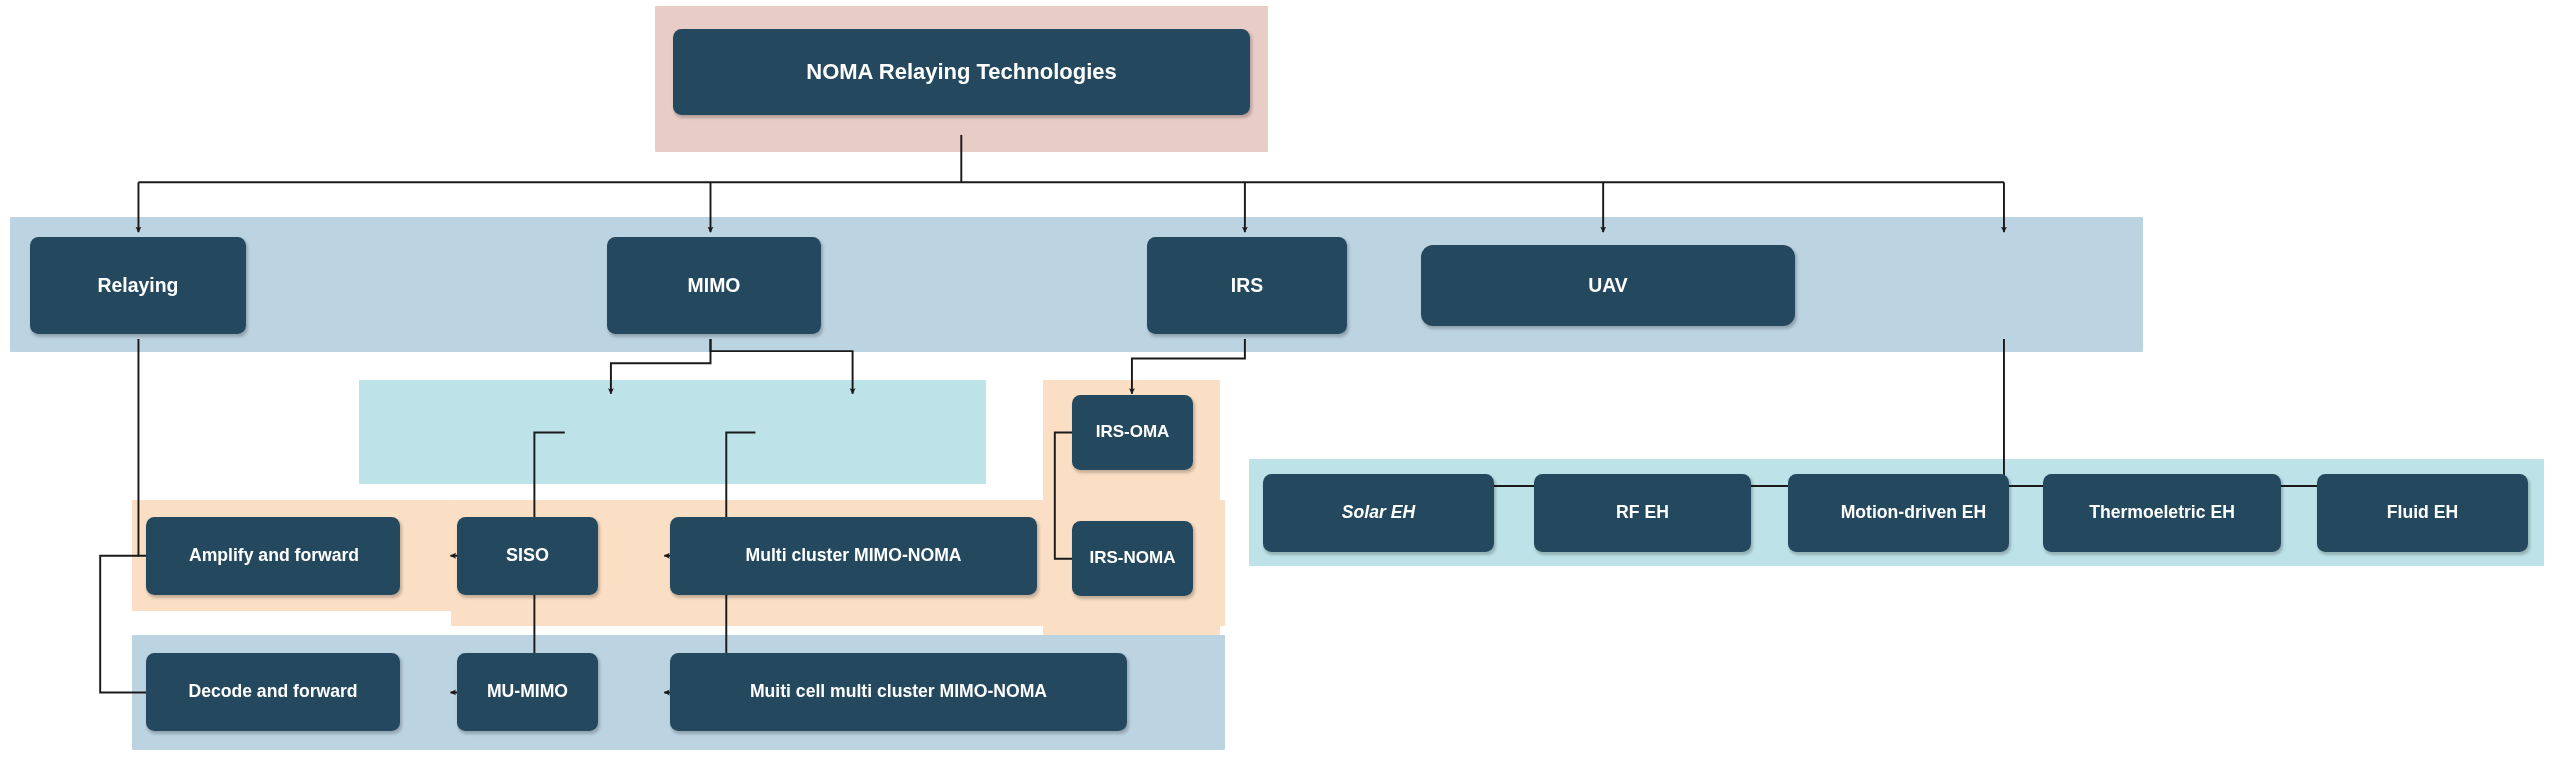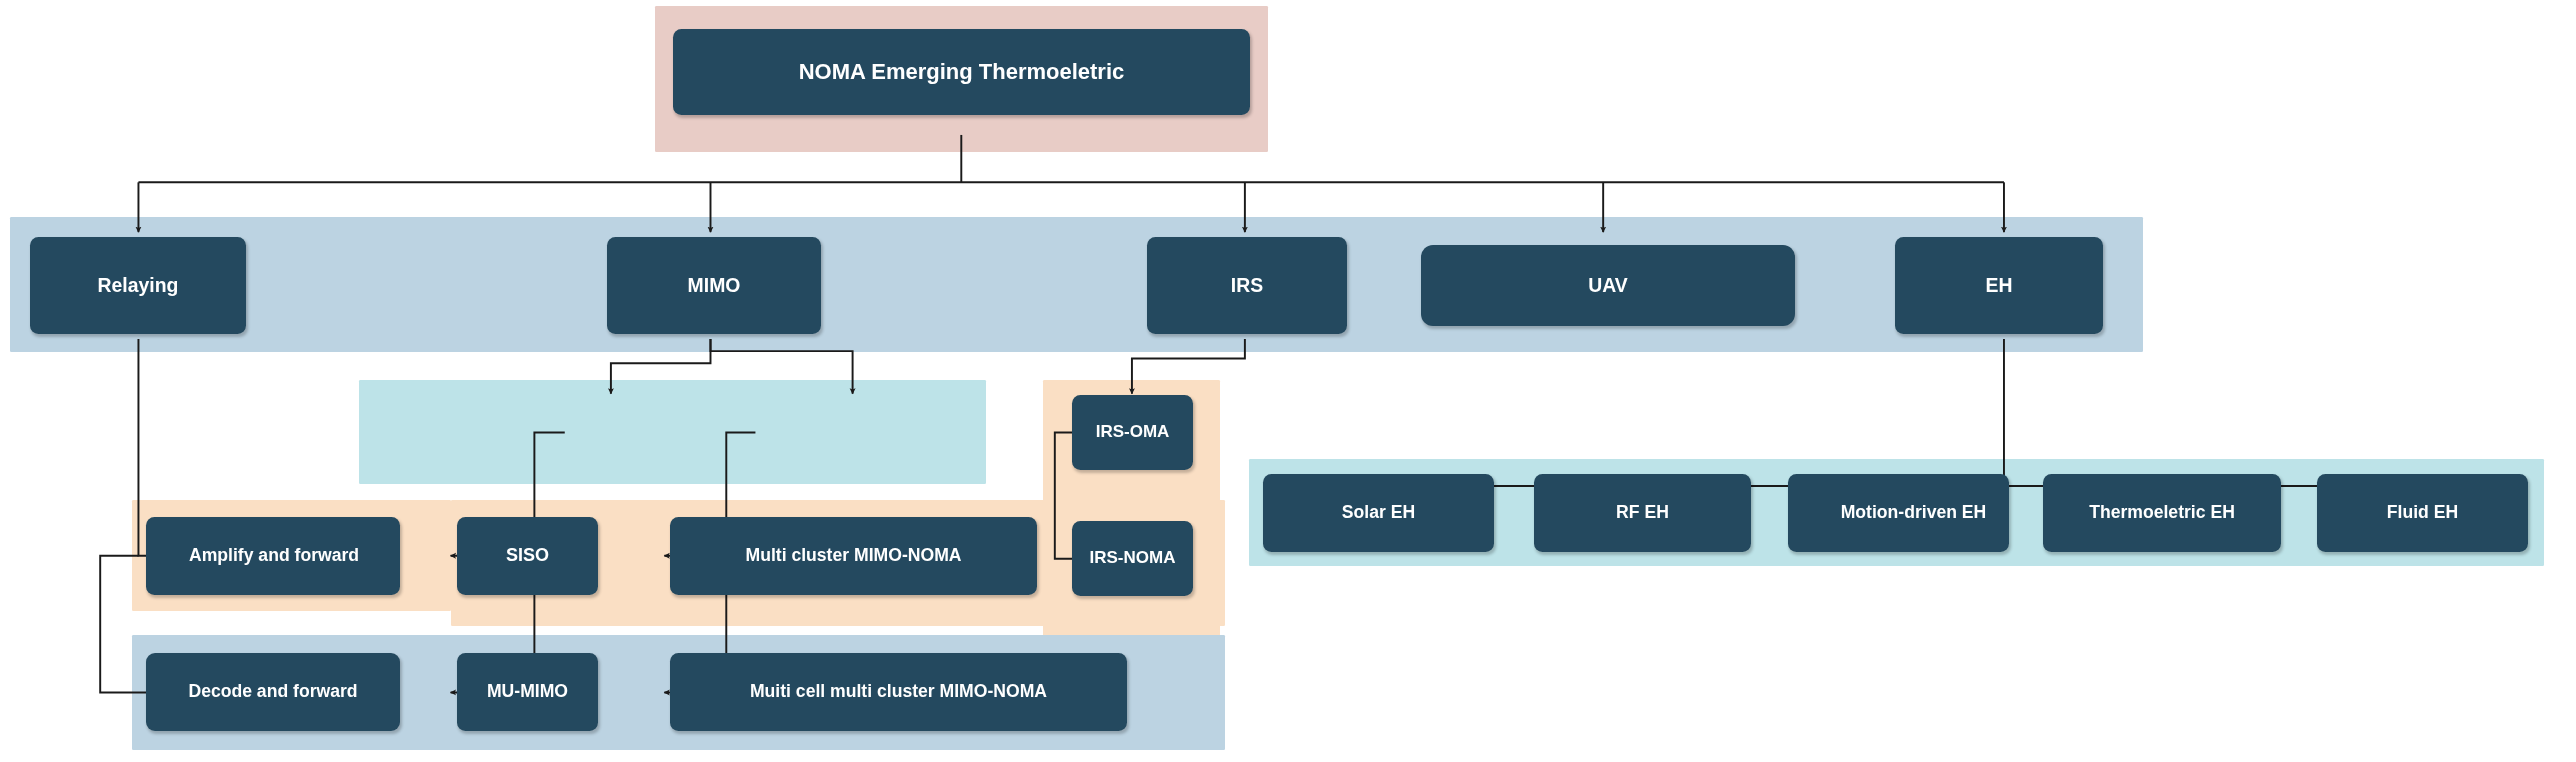--- a/index.html
+++ b/index.html
@@ -83,40 +83,39 @@
       <path d="M3300,558 L3300,800"></path>
       <path d="M2270,800 L4100,800"></path>
       <path d="M2270,800 L2270,870" marker-end="url(#ar)"></path>
       <path d="M2700,800 L2700,870" marker-end="url(#ar)"></path>
       <path d="M3150,800 L3150,870" marker-end="url(#ar)"></path>
       <path d="M3600,800 L3600,870" marker-end="url(#ar)"></path>
       <path d="M4100,800 L4100,870" marker-end="url(#ar)"></path>
     </g>
   </svg>
 
-  <div class="node" style="left:673px;top:29px;width:577px;height:86px;font-size:22px;">NOMA Emerging Thermoeletric</div>
+  <div class="node" style="left:673px;top:29px;width:577px;height:86px;font-size:22px;">NOMA Relaying Technologies</div>
 
   <div class="node" style="left:30px;top:237px;width:216px;height:97px;font-size:19.4px;">Relaying</div>
   <div class="node" style="left:607px;top:237px;width:214px;height:97px;font-size:19.4px;">MIMO</div>
   <div class="node" style="left:1147px;top:237px;width:200px;height:97px;font-size:19.4px;">IRS</div>
   <div class="node" style="left:1421px;top:245px;width:374px;height:81px;font-size:19.4px;border-radius:12px;">UAV</div>
-  <div class="node" style="left:1895px;top:237px;width:208px;height:97px;font-size:19.4px;">EH</div>
 
 
   <div class="node" style="left:1072px;top:395px;width:121px;height:75px;font-size:17px;">IRS-OMA</div>
   <div class="node" style="left:1072px;top:521px;width:121px;height:75px;font-size:17px;">IRS-NOMA</div>
 
-  <div class="node" style="left:1263px;top:474px;width:231px;height:78px;font-size:17.6px;">Solar EH</div>
+  <div class="node" style="left:1263px;top:474px;width:231px;height:78px;font-size:17.6px;font-style:italic;">Solar EH</div>
   <div class="node" style="left:1534px;top:474px;width:217px;height:78px;font-size:17.6px;">RF EH</div>
   <div class="node" style="left:1788px;top:474px;width:221px;height:78px;font-size:17.6px;padding-left:36px;">Motion-driven EH</div>
   <div class="node" style="left:2043px;top:474px;width:238px;height:78px;font-size:17.6px;">Thermoeletric EH</div>
   <div class="node" style="left:2317px;top:474px;width:211px;height:78px;font-size:17.6px;">Fluid EH</div>
 
   <div class="node" style="left:146px;top:517px;width:254px;height:78px;font-size:17.6px;padding-left:8px;">Amplify and forward</div>
-  <div class="node" style="left:146px;top:653px;width:254px;height:78px;font-size:17.6px;border-radius:9px;">Decode and forward</div>
+  <div class="node" style="left:146px;top:653px;width:254px;height:78px;font-size:17.6px;">Decode and forward</div>
 
   <div class="node" style="left:457px;top:517px;width:141px;height:78px;font-size:18px;">SISO</div>
   <div class="node" style="left:457px;top:653px;width:141px;height:78px;font-size:17.6px;">MU-MIMO</div>
 
   <div class="node" style="left:670px;top:517px;width:367px;height:78px;font-size:17.6px;">Multi cluster MIMO-NOMA</div>
   <div class="node" style="left:670px;top:653px;width:457px;height:78px;font-size:17.6px;">Muiti cell multi cluster MIMO-NOMA</div>
 
 </div>
 
 

